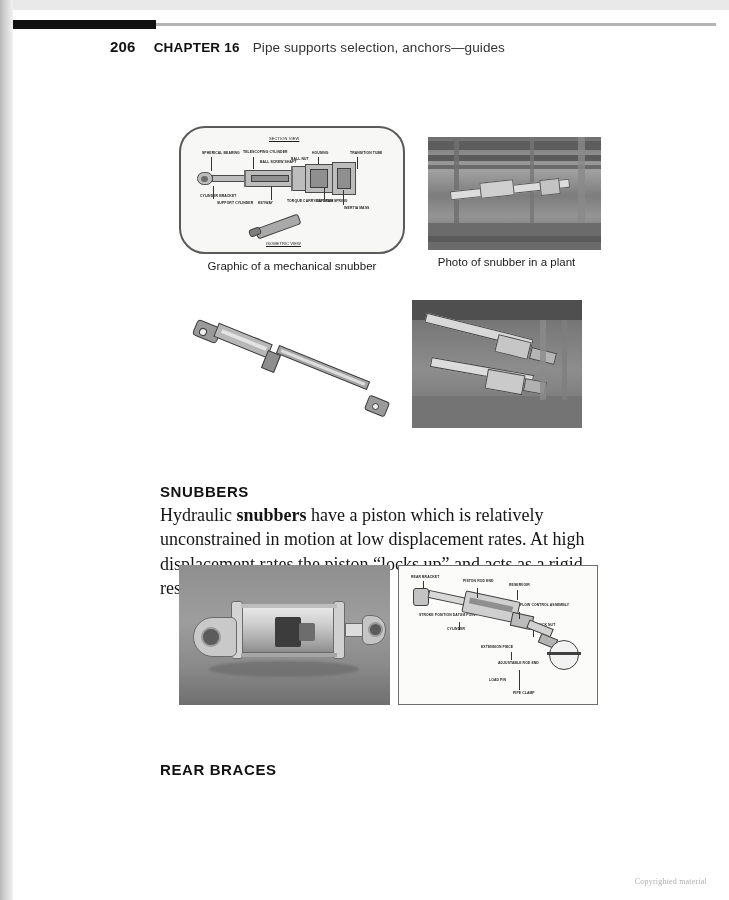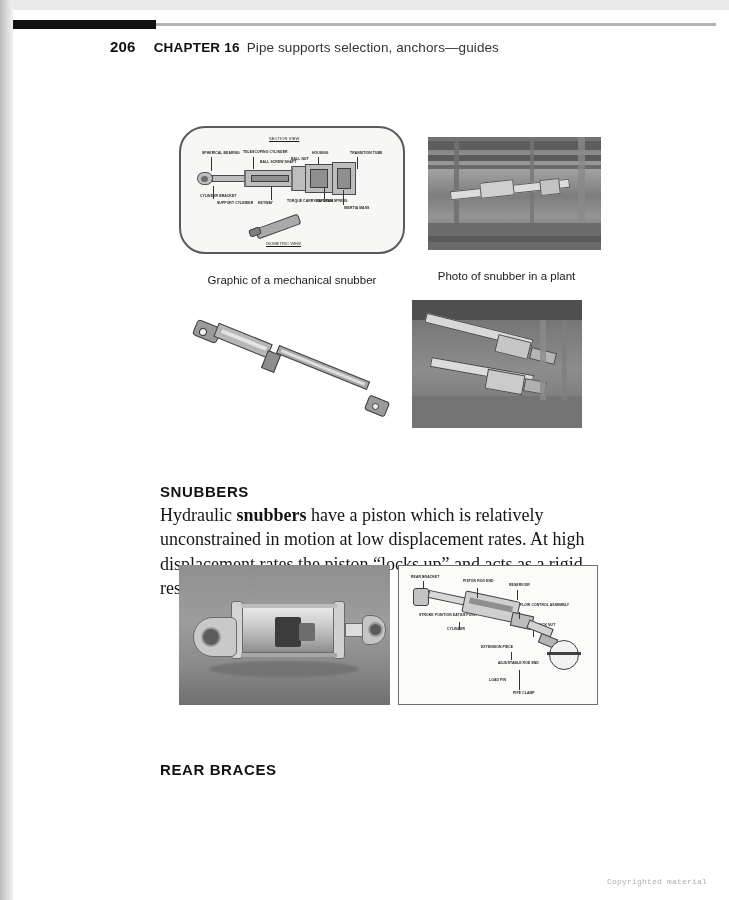--- a/index.html
+++ b/index.html
@@ -55,34 +55,34 @@
   .running-head .chapno {
     font-weight: bold;
     font-size: 13.5px;
     color: #111;
     margin-left: 18px;
     letter-spacing: 0.2px;
   }
   .running-head .chaptitle {
     font-size: 13.5px;
     color: #333;
-    margin-left: 7px;
+    margin-left: 13px;
     letter-spacing: 0.1px;
   }
 
   .content { position: absolute; left: 0; top: 0; width: 729px; height: 900px; }
 
   
   .fig { position: absolute; }
   .fig-caption {
     font-family: "Liberation Sans", sans-serif;
     font-size: 11.5px;
     color: #1a1a1a;
     text-align: center;
-    margin-top: 20px;
+    margin-top: 6px;
   }
 
   
   .lineart {
     background: #f7f7f5;
     border: 2px solid #5a5a5a;
     border-radius: 26px;
     position: relative;
     overflow: hidden;
   }
@@ -124,21 +124,21 @@
     font-size: 18px;
     line-height: 1.35;
     color: #141414;
     text-align: left;
   }
   .body-text b { font-weight: bold; }
 
   .copyright {
     position: absolute;
     right: 22px; bottom: 14px;
-    font-family: Liberation Mono, monospace;
+    font-family: Liberation Serif, serif;
     font-size: 8px;
     color: #b0aeae;
     letter-spacing: 0.2px;
   }
 
   
   .rod { position: absolute; background: #bdbdbd; border: 1px solid #4a4a4a; }
   .rod-d { position: absolute; background: #8f8f8f; border: 1px solid #3d3d3d; }
   .band { position: absolute; background: #6f6f6f; }
 </style>

